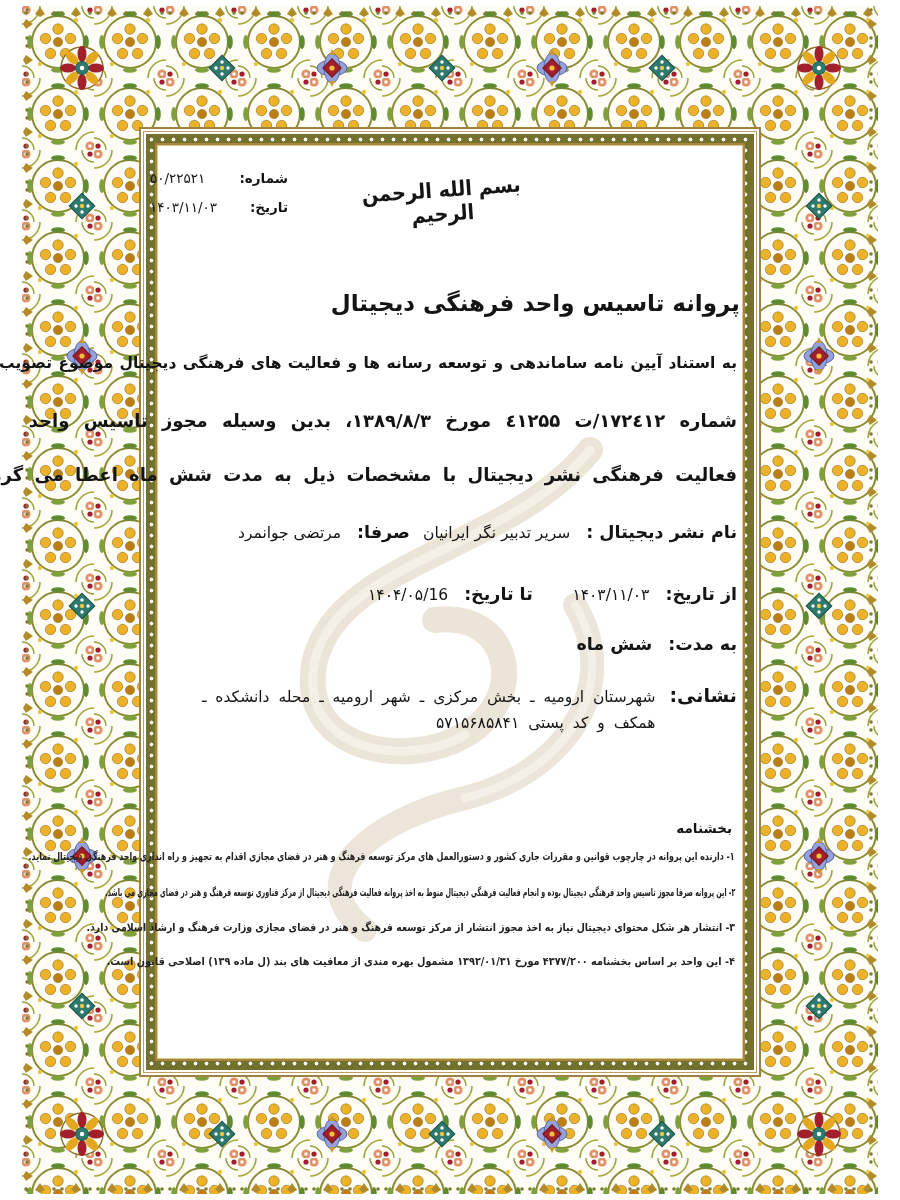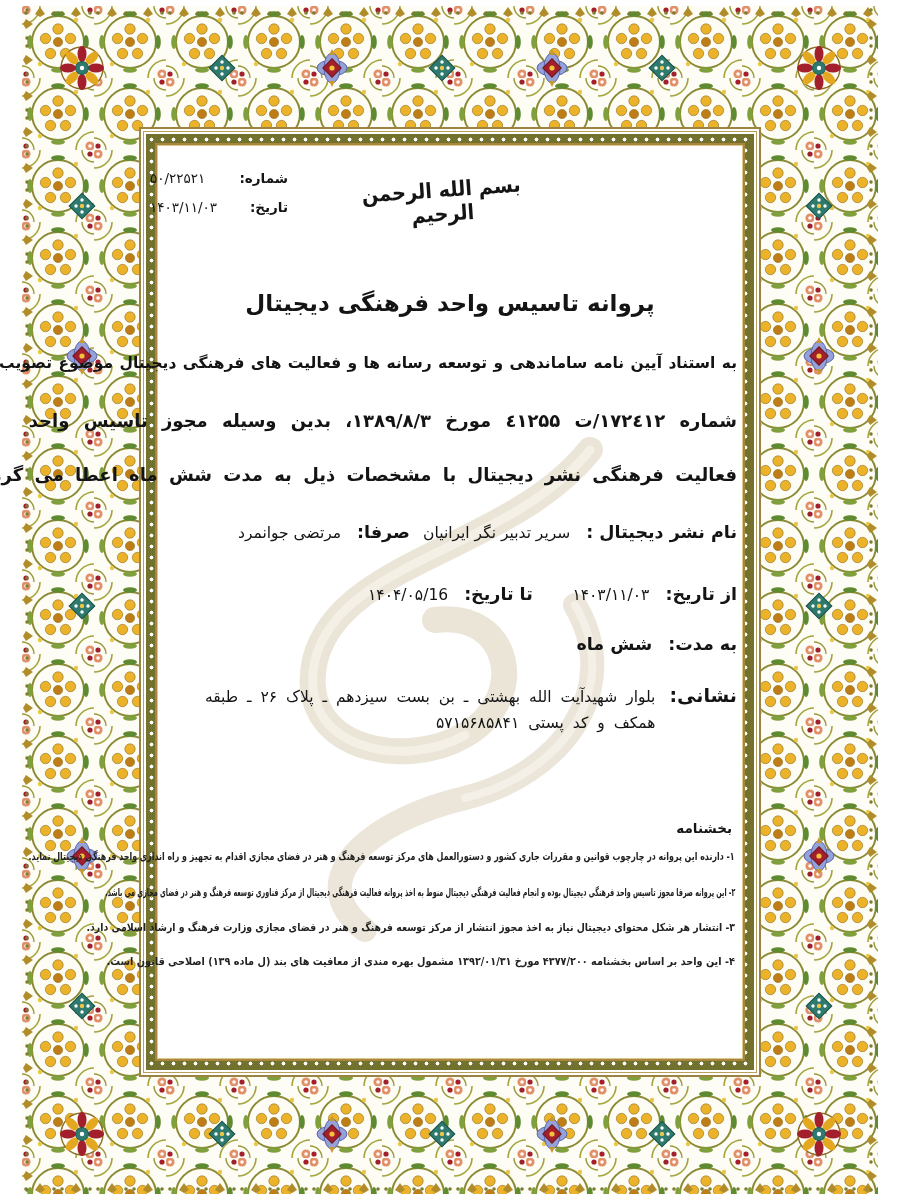--- a/index.html
+++ b/index.html
@@ -23,21 +23,21 @@
   .serial .val{letter-spacing:.5px;}
 
   .bismillah{position:absolute;right:368px;top:178px;width:180px;text-align:center;
              font-size:21px;font-weight:bold;transform:rotate(-4deg) scaleX(.92);}
 
   .ministry{position:absolute;right:168px;top:148px;width:160px;text-align:center;}
   .ministry .emblem{margin:0 auto;}
   .ministry .m1{font-size:13px;font-weight:bold;margin-top:4px;}
   .ministry .m2{font-size:12.5px;font-weight:bold;margin-top:3px;white-space:nowrap;transform:scaleX(.94);transform-origin:center;}
 
-  .title{position:absolute;right:160px;left:160px;top:290px;text-align:center;
+  .title{position:absolute;right:160px;left:160px;top:290px;text-align:right;
          font-size:23px;font-weight:bold;letter-spacing:1px;}
 
   .bodyline{position:absolute;right:163px;font-weight:bold;white-space:nowrap;
             transform-origin:100% 50%;}
   .l1{top:354px;font-size:15.5px;letter-spacing:-.2px;word-spacing:1px;}
   .l2{top:410px;font-size:18px;word-spacing:8px;}
   .l3{top:464px;font-size:18px;word-spacing:5px;}
 
   .fieldrow{position:absolute;display:flex;align-items:baseline;}
   .flabel{font-weight:bold;font-size:17.5px;white-space:nowrap;}
@@ -237,21 +237,21 @@
     <div class="fieldrow r-dur">
       <div class="pair">
         <span class="flabel">به مدت:</span>
         <span class="flabel">شش ماه</span>
       </div>
     </div>
 
     <div class="address">
       <span class="flabel">نشانی:</span>
       <div class="addr-lines">
-        <div>بلوار شهیدآیت الله بهشتی ـ بن بست سیزدهم ـ پلاک ۲۶ ـ طبقه</div>
+        <div>شهرستان ارومیه ـ بخش مرکزی ـ شهر ارومیه ـ محله دانشکده ـ</div>
         <div>همکف و کد پستی ۵۷۱۵۶۸۵۸۴۱</div>
       </div>
     </div>
 
     <div class="notes-title">بخشنامه</div>
     <div class="note n1">۱- دارنده این پروانه در چارچوب قوانین و مقررات جاری کشور و دستورالعمل های مرکز توسعه فرهنگ و هنر در فضای مجازی اقدام به تجهیز و راه اندازی واحد فرهنگی دیجیتال نماید.</div>
     <div class="note n2">۲- این پروانه صرفا مجوز تاسیس واحد فرهنگی دیجیتال بوده و انجام فعالیت فرهنگی دیجیتال منوط به اخذ پروانه فعالیت فرهنگی دیجیتال از مرکز فناوری توسعه فرهنگ و هنر در فضای مجازی می باشد.</div>
     <div class="note n3">۳- انتشار هر شکل محتوای دیجیتال نیاز به اخذ مجوز انتشار از مرکز توسعه فرهنگ و هنر در فضای مجازی وزارت فرهنگ و ارشاد اسلامی دارد.</div>
     <div class="note n4">۴- این واحد بر اساس بخشنامه ۴۳۷۷/۲۰۰ مورخ ۱۳۹۲/۰۱/۳۱ مشمول بهره مندی از معافیت های بند (ل ماده ۱۳۹) اصلاحی قانون است.</div>
 

